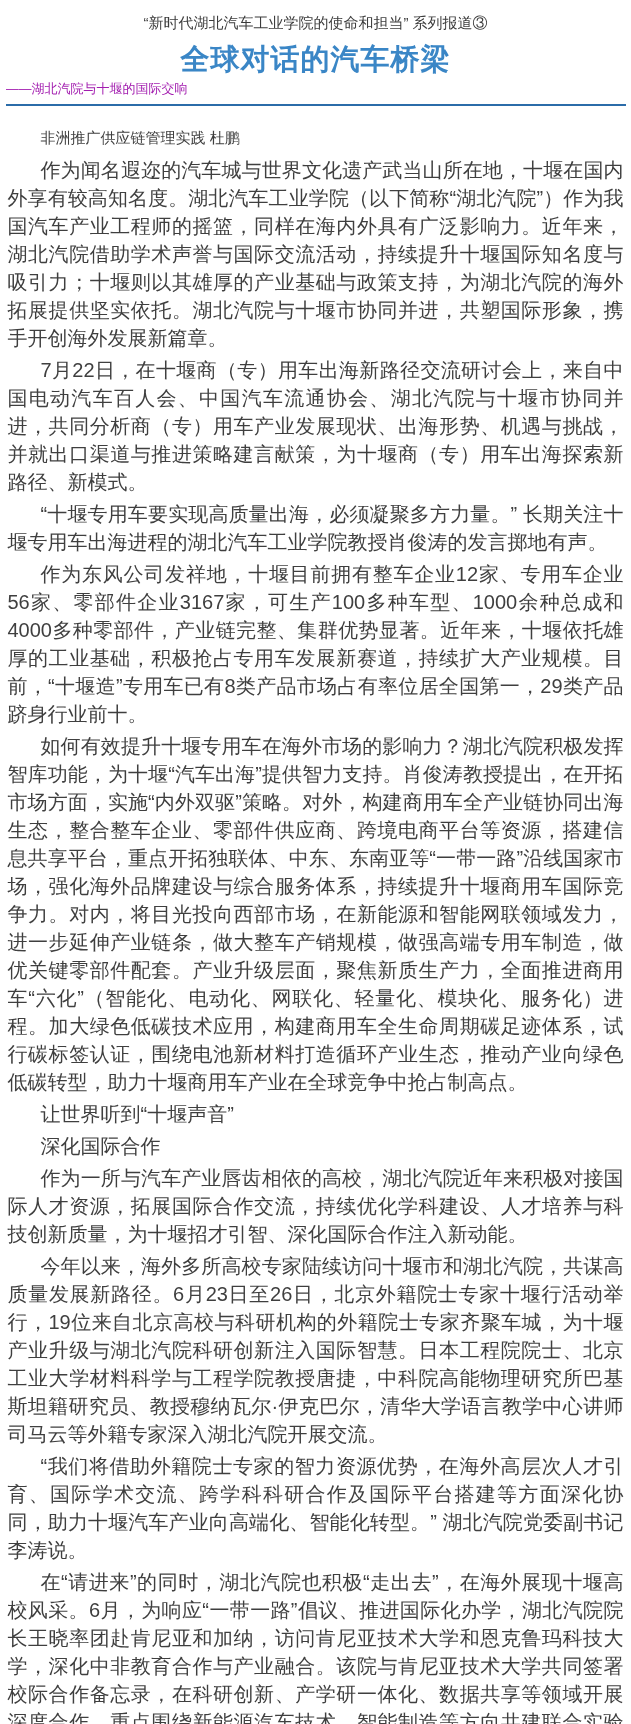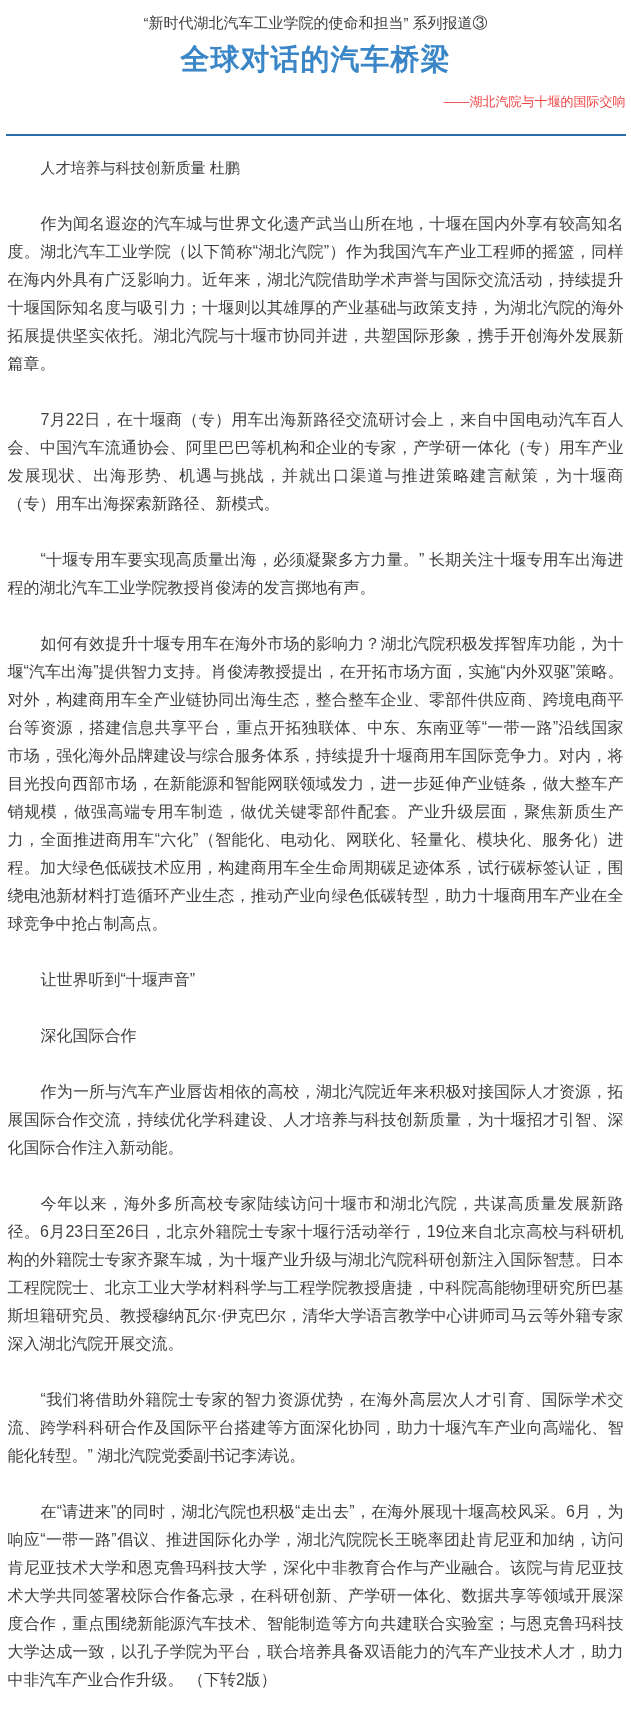--- a/index.html
+++ b/index.html
@@ -19,70 +19,71 @@
     padding-top: 13px;
     color: #3c3c3c;
   }
   .title {
     text-align: center;
     font-size: 29px;
     line-height: 34px;
     font-weight: bold;
     letter-spacing: 1px;
     color: #3a86c6;
-    margin: 9px 0 18px 0;
+    margin: 9px 0 5px 0;
   }
   .subtitle {
-    text-align: right;
+    text-align: left;
     font-size: 13px;
     line-height: 16px;
-    color: #ef4444;
-    margin: 0 0 24px 0;
+    color: #a21caf;
+    margin: 0 0 7px 0;
   }
   .rule {
     border: none;
     border-top: 2px solid #2b6ca9;
     margin: 0;
     width: 100%;
   }
   .byline {
     font-size: 15px;
     line-height: 28px;
     padding: 18px 2px 0 2px;
     text-indent: 33px;
   }
   .content { padding: 0 2px 20px 2px; }
   .content p {
-    font-size: 16px;
+    font-size: 20px;
     line-height: 28px;
-    margin: 28px 0 0 0;
+    margin: 4px 0 0 0;
     text-indent: 33px;
     text-align: justify;
     color: #3f3f3f;
   }
 </style>
 </head>
 <body>
 
 <div class="page">
 
   <header>
     <div class="series">“新时代湖北汽车工业学院的使命和担当” 系列报道③</div>
     <h1 class="title">全球对话的汽车桥梁</h1>
     <div class="subtitle">——湖北汽院与十堰的国际交响</div>
   </header>
 
   <hr class="rule">
 
-  <div class="byline">人才培养与科技创新质量 杜鹏</div>
+  <div class="byline">非洲推广供应链管理实践 杜鹏</div>
 
   <div class="content">
     <p>作为闻名遐迩的汽车城与世界文化遗产武当山所在地，十堰在国内外享有较高知名度。湖北汽车工业学院（以下简称“湖北汽院”）作为我国汽车产业工程师的摇篮，同样在海内外具有广泛影响力。近年来，湖北汽院借助学术声誉与国际交流活动，持续提升十堰国际知名度与吸引力；十堰则以其雄厚的产业基础与政策支持，为湖北汽院的海外拓展提供坚实依托。湖北汽院与十堰市协同并进，共塑国际形象，携手开创海外发展新篇章。</p>
-    <p>7月22日，在十堰商（专）用车出海新路径交流研讨会上，来自中国电动汽车百人会、中国汽车流通协会、阿里巴巴等机构和企业的专家，产学研一体化（专）用车产业发展现状、出海形势、机遇与挑战，并就出口渠道与推进策略建言献策，为十堰商（专）用车出海探索新路径、新模式。</p>
+    <p>7月22日，在十堰商（专）用车出海新路径交流研讨会上，来自中国电动汽车百人会、中国汽车流通协会、湖北汽院与十堰市协同并进，共同分析商（专）用车产业发展现状、出海形势、机遇与挑战，并就出口渠道与推进策略建言献策，为十堰商（专）用车出海探索新路径、新模式。</p>
     <p>“十堰专用车要实现高质量出海，必须凝聚多方力量。” 长期关注十堰专用车出海进程的湖北汽车工业学院教授肖俊涛的发言掷地有声。</p>
+    <p>作为东风公司发祥地，十堰目前拥有整车企业12家、专用车企业56家、零部件企业3167家，可生产100多种车型、1000余种总成和4000多种零部件，产业链完整、集群优势显著。近年来，十堰依托雄厚的工业基础，积极抢占专用车发展新赛道，持续扩大产业规模。目前，“十堰造”专用车已有8类产品市场占有率位居全国第一，29类产品跻身行业前十。</p>
     <p>如何有效提升十堰专用车在海外市场的影响力？湖北汽院积极发挥智库功能，为十堰“汽车出海”提供智力支持。肖俊涛教授提出，在开拓市场方面，实施“内外双驱”策略。对外，构建商用车全产业链协同出海生态，整合整车企业、零部件供应商、跨境电商平台等资源，搭建信息共享平台，重点开拓独联体、中东、东南亚等“一带一路”沿线国家市场，强化海外品牌建设与综合服务体系，持续提升十堰商用车国际竞争力。对内，将目光投向西部市场，在新能源和智能网联领域发力，进一步延伸产业链条，做大整车产销规模，做强高端专用车制造，做优关键零部件配套。产业升级层面，聚焦新质生产力，全面推进商用车“六化”（智能化、电动化、网联化、轻量化、模块化、服务化）进程。加大绿色低碳技术应用，构建商用车全生命周期碳足迹体系，试行碳标签认证，围绕电池新材料打造循环产业生态，推动产业向绿色低碳转型，助力十堰商用车产业在全球竞争中抢占制高点。</p>
     <p>让世界听到“十堰声音”</p>
     <p>深化国际合作</p>
     <p>作为一所与汽车产业唇齿相依的高校，湖北汽院近年来积极对接国际人才资源，拓展国际合作交流，持续优化学科建设、人才培养与科技创新质量，为十堰招才引智、深化国际合作注入新动能。</p>
     <p>今年以来，海外多所高校专家陆续访问十堰市和湖北汽院，共谋高质量发展新路径。6月23日至26日，北京外籍院士专家十堰行活动举行，19位来自北京高校与科研机构的外籍院士专家齐聚车城，为十堰产业升级与湖北汽院科研创新注入国际智慧。日本工程院院士、北京工业大学材料科学与工程学院教授唐捷，中科院高能物理研究所巴基斯坦籍研究员、教授穆纳瓦尔·伊克巴尔，清华大学语言教学中心讲师司马云等外籍专家深入湖北汽院开展交流。</p>
     <p>“我们将借助外籍院士专家的智力资源优势，在海外高层次人才引育、国际学术交流、跨学科科研合作及国际平台搭建等方面深化协同，助力十堰汽车产业向高端化、智能化转型。” 湖北汽院党委副书记李涛说。</p>
     <p>在“请进来”的同时，湖北汽院也积极“走出去”，在海外展现十堰高校风采。6月，为响应“一带一路”倡议、推进国际化办学，湖北汽院院长王晓率团赴肯尼亚和加纳，访问肯尼亚技术大学和恩克鲁玛科技大学，深化中非教育合作与产业融合。该院与肯尼亚技术大学共同签署校际合作备忘录，在科研创新、产学研一体化、数据共享等领域开展深度合作，重点围绕新能源汽车技术、智能制造等方向共建联合实验室；与恩克鲁玛科技大学达成一致，以孔子学院为平台，联合培养具备双语能力的汽车产业技术人才，助力中非汽车产业合作升级。 （下转2版）</p>
   </div>
 
 </div>

